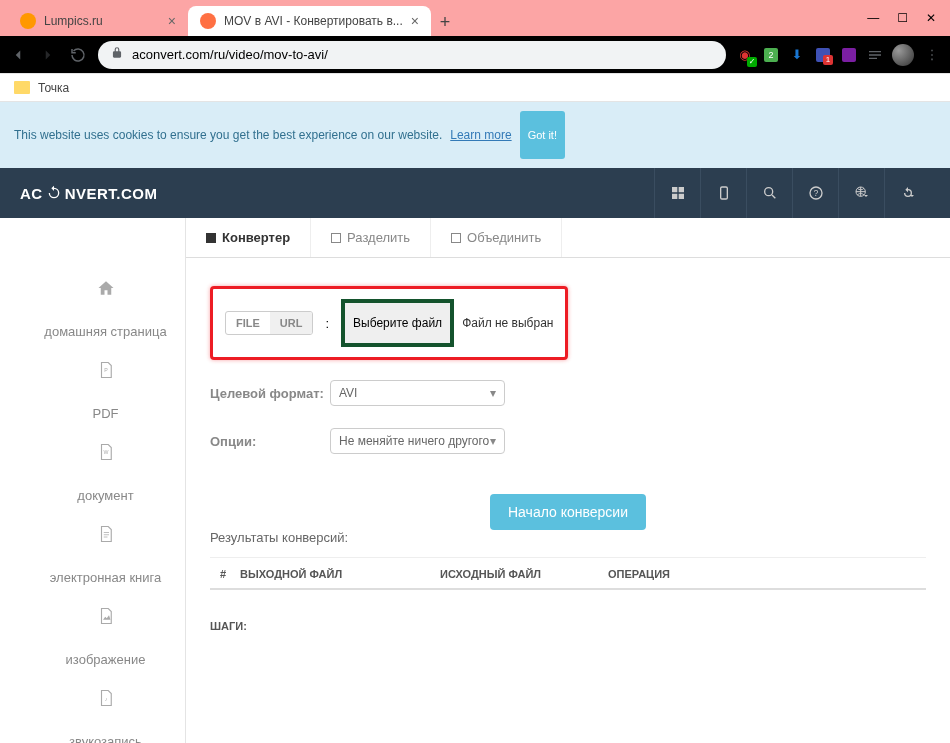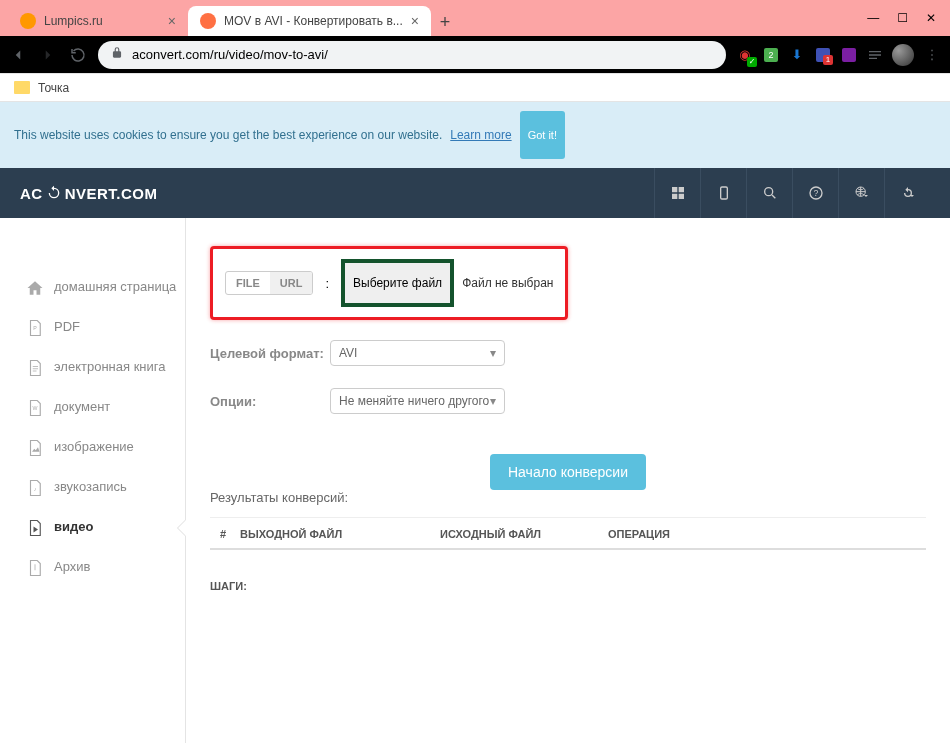--- a/index.html
+++ b/index.html
@@ -25,21 +25,21 @@
 .cookie a { color: #337ab7; }
 .gotit { background: #5bc0de; color: #fff; border-radius: 3px; padding: 18px 8px; border: none; font-size: 11px; }
 .sitehdr { background: #2c3e50; height: 50px; display: flex; align-items: center; color: #fff; padding: 0 20px; }
 .logo { font-weight: bold; font-size: 15px; letter-spacing: 0.5px; display: flex; align-items: center; gap: 3px; }
 .logo svg { width: 16px; height: 16px; }
 .hdricons { margin-left: auto; display: flex; }
 .hdricon { width: 46px; height: 50px; display: flex; align-items: center; justify-content: center; border-left: 1px solid #3a4d60; }
 .hdricon svg { width: 16px; height: 16px; fill: #ccc; }
 .mainwrap { display: flex; background: #f5f5f5; height: calc(100vh - 152px); }
 .sidebar { width: 185px; padding: 50px 0 0 26px; background: #fff; }
-.sideitem { display: flex; align-items: flex-start; gap: 10px; padding: 11px 0; color: #888; font-size: 13px; cursor: pointer; position: relative; }
+.sideitem { display: flex; align-items: center; gap: 27px; padding: 11px 0; color: #888; font-size: 13px; cursor: pointer; position: relative; flex-direction: column; }
 .sideitem.active { color: #333; font-weight: bold; }
 .sideitem.active::after { content: ''; position: absolute; right: -1px; top: 50%; transform: translateY(-50%); width: 0; height: 0; border-top: 8px solid transparent; border-bottom: 8px solid transparent; border-right: 8px solid #fff; filter: drop-shadow(-1px 0 0 #ddd); }
 .sideicon { width: 18px; height: 18px; display: flex; align-items: center; justify-content: center; }
 .sideicon svg { width: 18px; height: 18px; fill: #aaa; }
 .sideitem.active .sideicon svg { fill: #555; }
 .content { flex: 1; background: #fff; border-left: 1px solid #e4e4e4; }
 .tabs { display: flex; border-bottom: 1px solid #ddd; }
 .ctab { padding: 12px 20px; font-size: 13px; color: #888; display: flex; align-items: center; gap: 6px; border-right: 1px solid #eee; }
 .ctab.active { color: #333; font-weight: bold; }
 .ctab .sq { width: 10px; height: 10px; border: 1.5px solid currentColor; display: inline-block; }
@@ -208,33 +208,33 @@
             <path fill="none" stroke="#aaa" stroke-width="1.5" d="M6 2h9l4 4v16H6z"></path>
             <text x="12" y="15" text-anchor="middle" font-size="7" fill="#aaa">P</text>
           </svg>
         </span>
         <span>PDF</span>
       </div>
     <div class="sideitem">
         <span class="sideicon">
           <svg viewBox="0 0 24 24">
             <path fill="none" stroke="#aaa" stroke-width="1.5" d="M6 2h9l4 4v16H6z"></path>
+            <text x="12" y="15" text-anchor="middle" font-size="7" fill="#aaa">W</text>
+          </svg>
+        </span>
+        <span>документ</span>
+      </div>
+    <div class="sideitem">
+        <span class="sideicon">
+          <svg viewBox="0 0 24 24">
+            <path fill="none" stroke="#aaa" stroke-width="1.5" d="M6 2h9l4 4v16H6z"></path>
             <path stroke="#aaa" d="M9 10h7M9 13h7M9 16h5"></path>
           </svg>
         </span>
         <span>электронная книга</span>
-      </div>
-    <div class="sideitem">
-        <span class="sideicon">
-          <svg viewBox="0 0 24 24">
-            <path fill="none" stroke="#aaa" stroke-width="1.5" d="M6 2h9l4 4v16H6z"></path>
-            <text x="12" y="15" text-anchor="middle" font-size="7" fill="#aaa">W</text>
-          </svg>
-        </span>
-        <span>документ</span>
       </div>
     <div class="sideitem">
         <span class="sideicon">
           <svg viewBox="0 0 24 24">
             <path fill="none" stroke="#aaa" stroke-width="1.5" d="M6 2h9l4 4v16H6z"></path>
             <path fill="#aaa" d="M8 17l3-4 2 2 3-4 2 6z"></path>
           </svg>
         </span>
         <span>изображение</span>
       </div>
@@ -261,20 +261,34 @@
           <svg viewBox="0 0 24 24">
             <path fill="none" stroke="#aaa" stroke-width="1.5" d="M6 2h9l4 4v16H6z"></path>
             <path stroke="#aaa" d="M12 7v8"></path>
           </svg>
         </span>
         <span>Архив</span>
       </div>
   </div>
 
   <div class="content">
+    <div class="tabs">
+      <div class="ctab active">
+          <span class="sq"></span>
+          <span>Конвертер</span>
+        </div>
+      <div class="ctab">
+          <span class="sq"></span>
+          <span>Разделить</span>
+        </div>
+      <div class="ctab">
+          <span class="sq"></span>
+          <span>Объединить</span>
+        </div>
+    </div>
     <div class="main">
 
       <div class="highlight">
         <div class="toggle">
           <span>FILE</span>
           <span class="on">URL</span>
         </div>
         <span class="colon">:</span>
         <button class="filebtn">Выберите файл</button>
         <span class="nofile">Файл не выбран</span>

